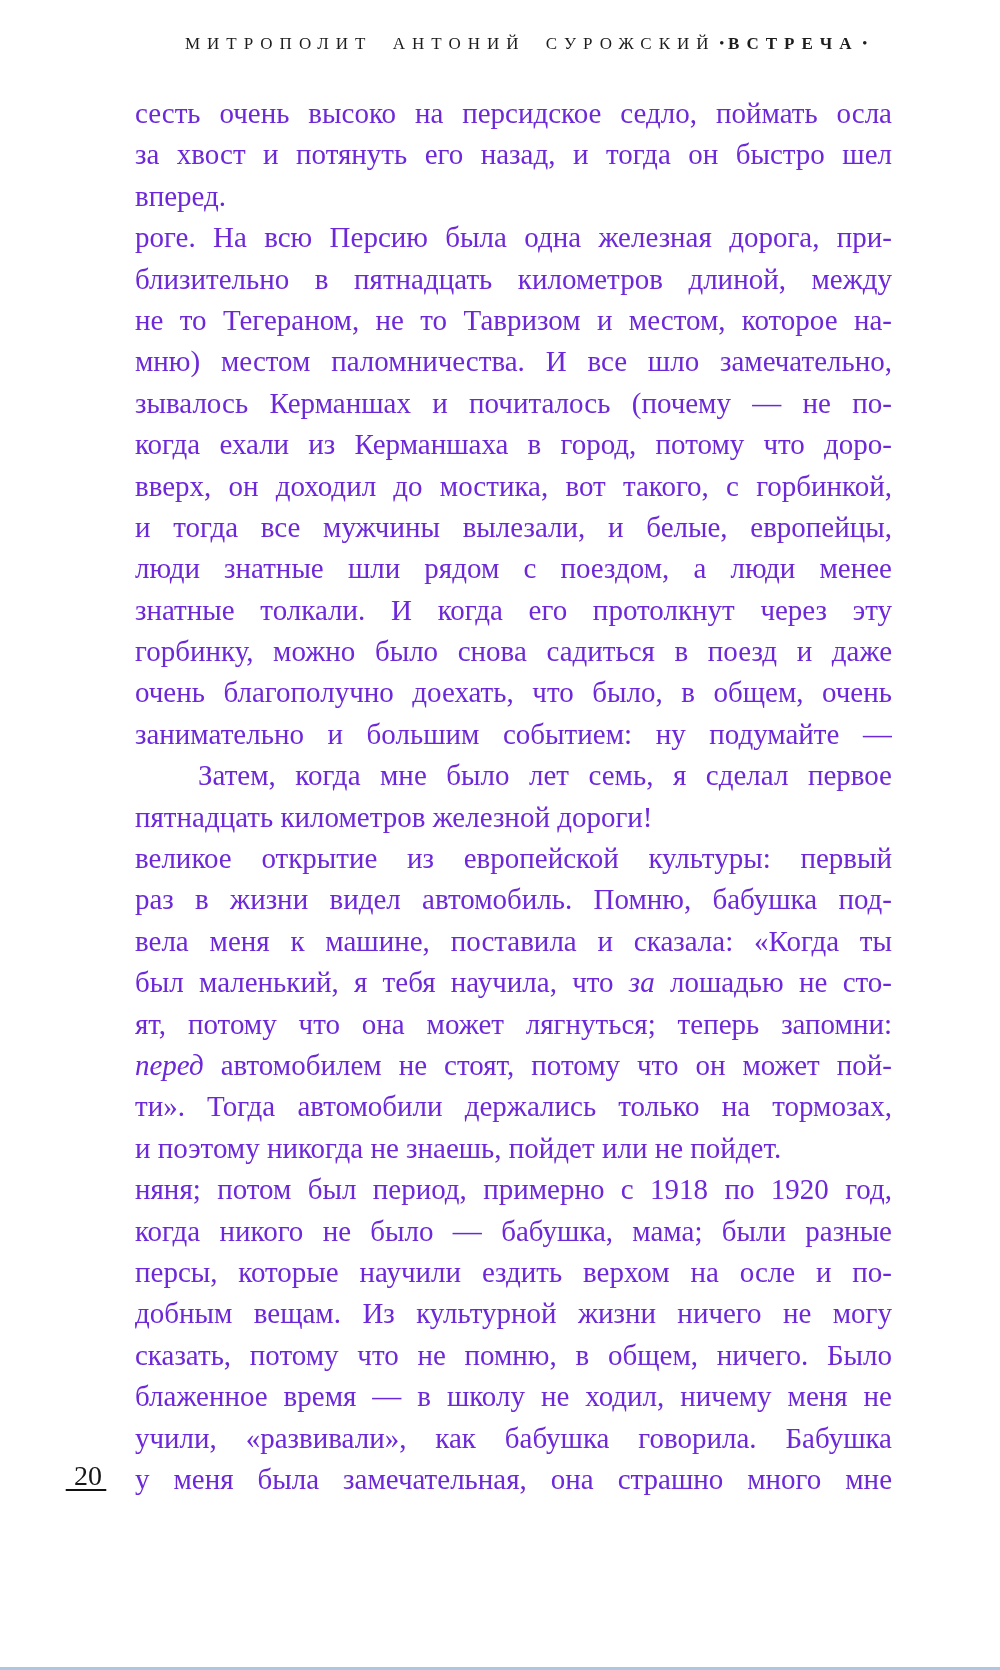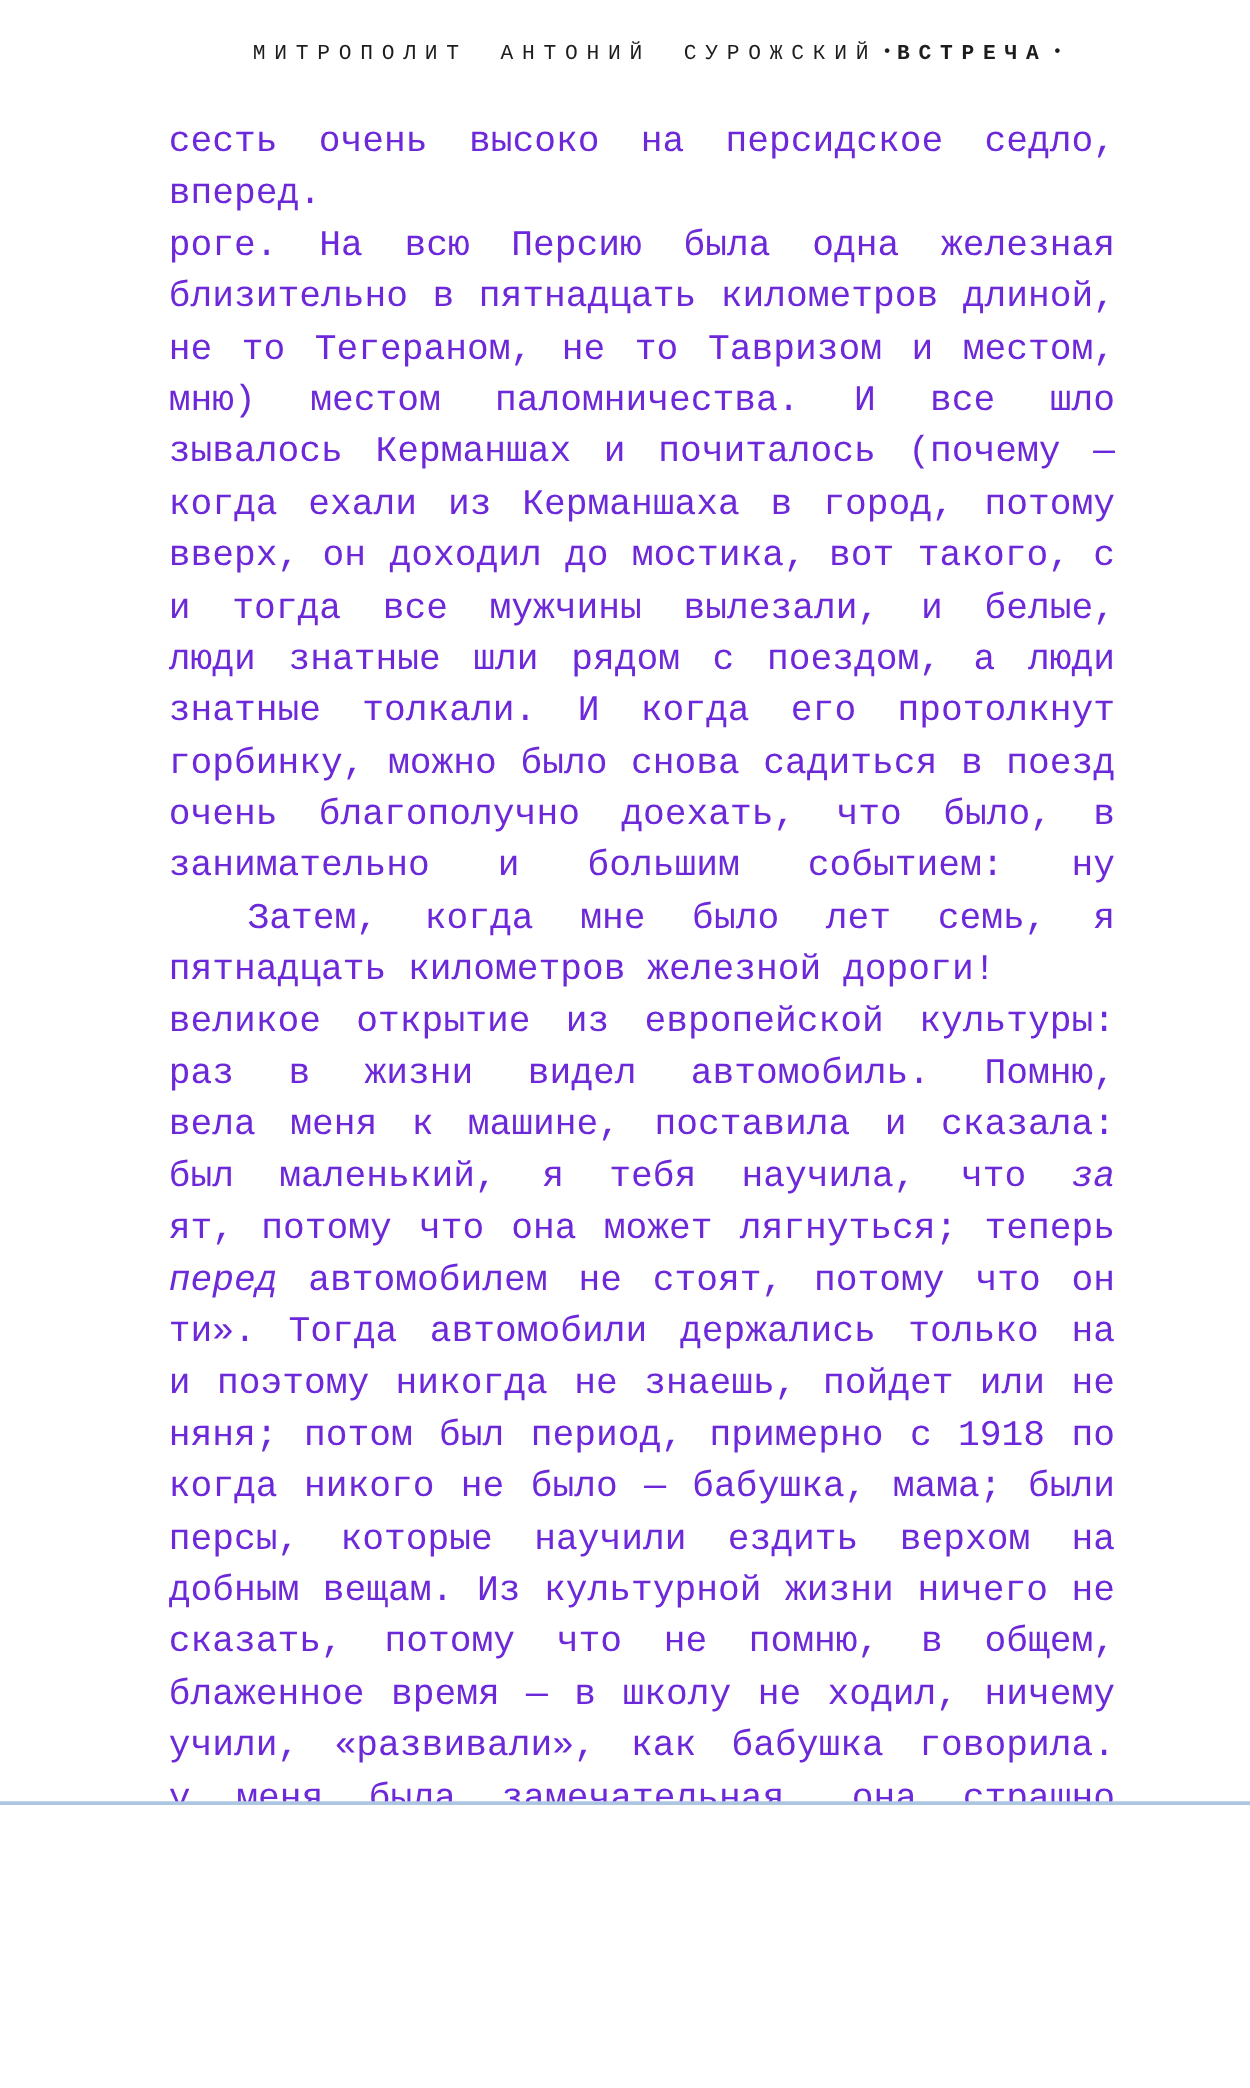--- a/index.html
+++ b/index.html
@@ -1,19 +1,19 @@
 <!DOCTYPE html>
 <html><head>
 <meta charset="utf-8">
 <style>
   html,body { margin:0; padding:0; }
   body { background:#ffffff; font-family:"Liberation Serif", serif; }
   .page {
-    position:relative; width:1000px; height:1444px;
-    background:#ffffff; overflow:hidden; color:#161616;font-family:Liberation Mono, monospace;
+    position:relative; width:1000px; height:1670px;
+    background:#ffffff; overflow:hidden; color:#161616;
   }
   header.running-header {
     position:absolute; top:34px; left:28px; width:1000px;
     text-align:center; font-size:17px; color:#1d1d1d;
     white-space:nowrap;
   }
   .hdr-author { letter-spacing:7px; word-spacing:9px; font-weight:500; }
   .hdr-sep { font-weight:bold; font-size:13px; vertical-align:2px; margin:0 4px; }
   .hdr-title { font-weight:bold; letter-spacing:7px; }
   main.text-block {
@@ -45,20 +45,21 @@
 <body>
 
 <div class="page">
 
   <header class="running-header">
     <span class="hdr-author">МИТРОПОЛИТ АНТОНИЙ СУРОЖСКИЙ</span><span class="hdr-sep">•</span><span class="hdr-title">ВСТРЕЧА</span><span class="hdr-sep">•</span>
   </header>
 
   <main class="text-block" id="text-block">
       <div class="line">сесть очень высоко на персидское седло, поймать осла</div>
+      <div class="line">за хвост и потянуть его назад, и тогда он быстро шел</div>
       <div class="line end">вперед.</div>
       <div class="line">роге. На всю Персию была одна железная дорога, при-</div>
       <div class="line">близительно в пятнадцать километров длиной, между</div>
       <div class="line">не то Тегераном, не то Тавризом и местом, которое на-</div>
       <div class="line">мню) местом паломничества. И все шло замечательно,</div>
       <div class="line">зывалось Керманшах и почиталось (почему — не по-</div>
       <div class="line">когда ехали из Керманшаха в город, потому что доро-</div>
       <div class="line">вверх, он доходил до мостика, вот такого, с горбинкой,</div>
       <div class="line">и тогда все мужчины вылезали, и белые, европейцы,</div>
       <div class="line">люди знатные шли рядом с поездом, а люди менее</div>

